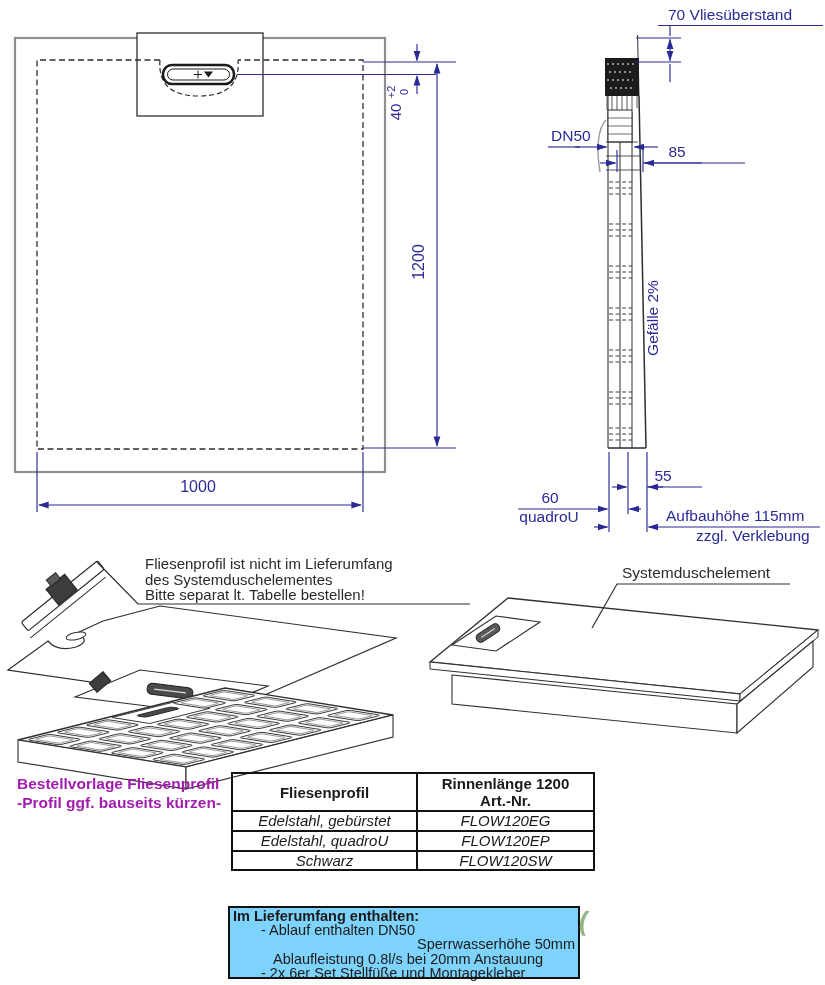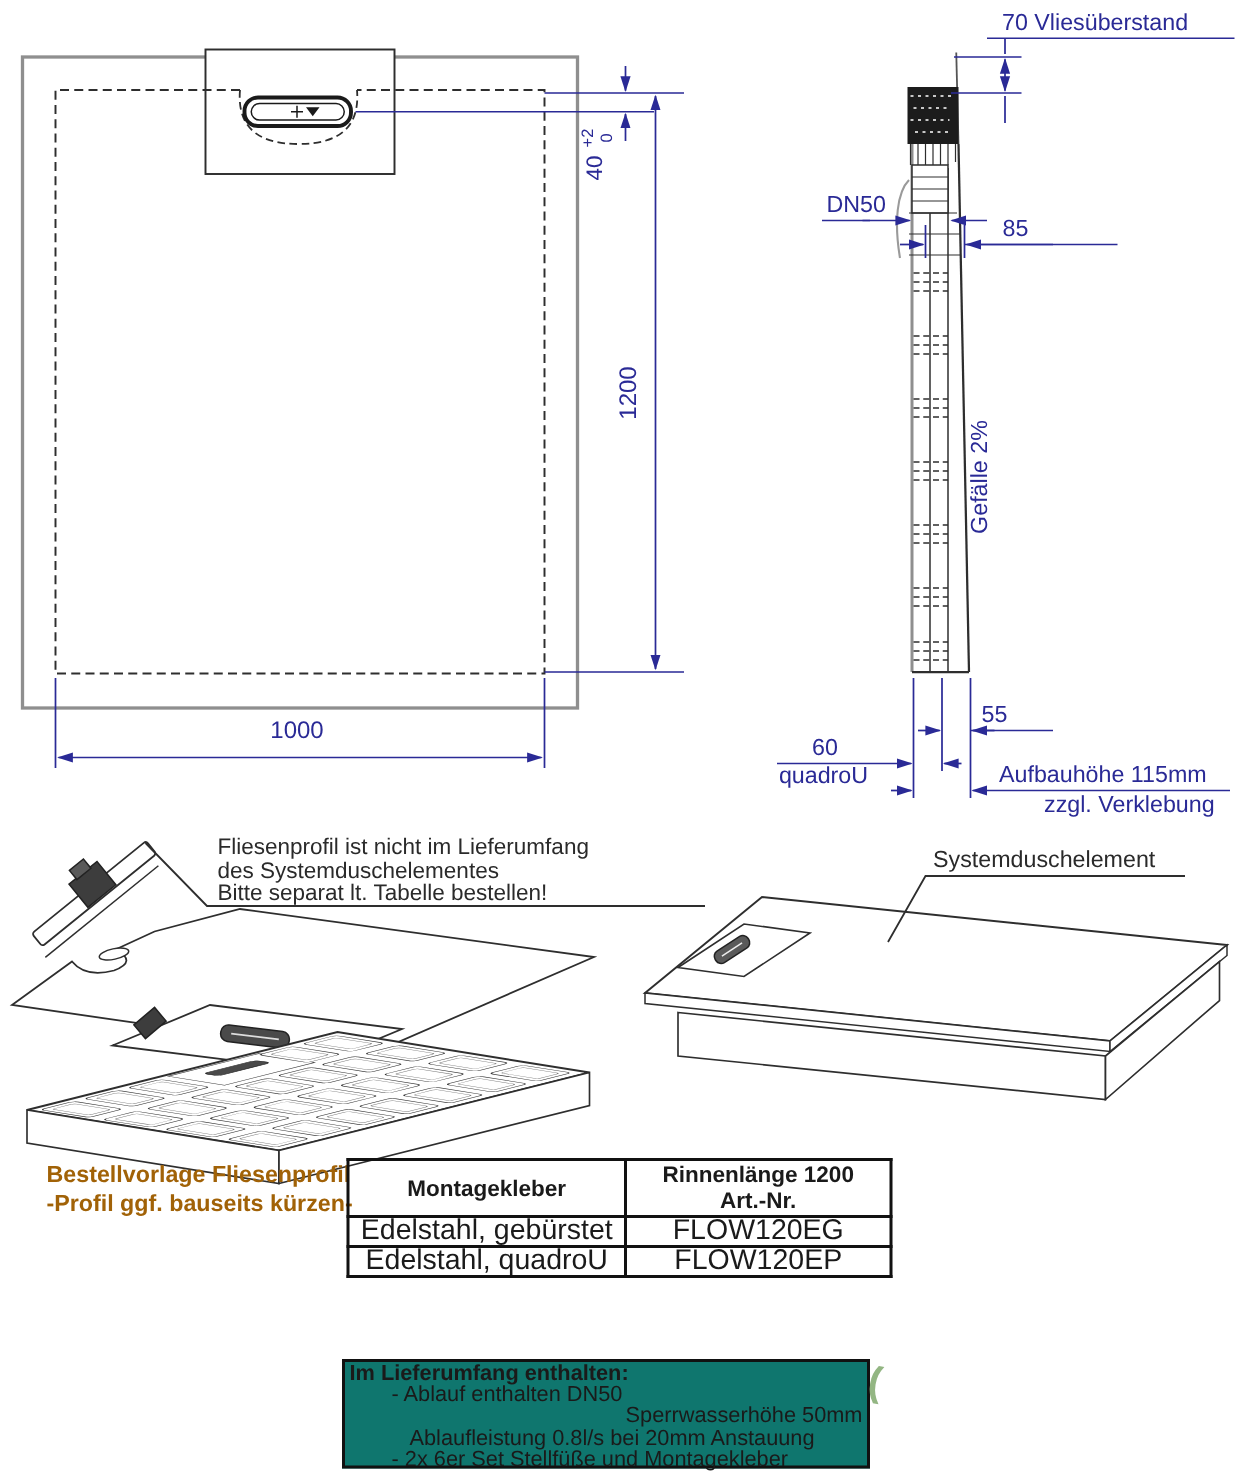--- a/index.html
+++ b/index.html
@@ -6,31 +6,31 @@
   .page{position:relative;width:825px;height:985px;background:#ffffff;overflow:hidden;
         font-family:"Liberation Sans", sans-serif;}
   .page svg{position:absolute;left:0;top:0;}
   svg text{font-family:"Liberation Sans", sans-serif;}
   .dimtxt{fill:#2a2a96;}
   .drawtxt{fill:#2a2a2a;}
   .dimln{stroke:#2a2a96;stroke-width:1.15;fill:none;}
   .drawln{stroke:#2e2e2e;fill:none;}
   .whitefill{fill:#ffffff;}
 
-  .caption{position:absolute;left:31px;top:775px;font-weight:bold;font-size:15.5px;
-           line-height:18.5px;color:#a16207;}
+  .caption{position:absolute;left:17px;top:775px;font-weight:bold;font-size:15.5px;
+           line-height:18.5px;color:#a21caf;}
   table.order{position:absolute;left:231px;top:772px;width:358px;border-collapse:collapse;
               table-layout:fixed;}
   table.order td{border:2px solid #111;text-align:center;padding:0;color:#1a1a1a;}
   table.order td.hdr{font-weight:bold;font-size:15px;line-height:17px;height:36px;}
-  table.order td.cell{font-size:19px;line-height:17.5px;height:17.8px;}
+  table.order td.cell{font-size:15px;line-height:17.5px;height:17.8px;font-style:italic;}
   .col1{width:183px;} .col2{width:175px;}
 
   .scopebox{position:absolute;left:228px;top:906px;width:342px;height:67px;
-            border:2px solid #111;background:#0f766e;color:#1a1a1a;
+            border:2px solid #111;background:#7dd3fc;color:#1a1a1a;
             font-size:14.5px;line-height:14.2px;padding:1px 3px;}
   .scopebox .t{font-weight:bold;}
   .ind1{padding-left:28px;} .ind2{padding-left:36px;text-align:right;} .ind3{padding-left:40px;}
   .greenmark{position:absolute;left:579px;top:906px;font-size:27px;color:#93b683;
              transform:rotate(9deg);font-weight:bold;}
 </style>
 </head>
 <body>
 
 <div class="page">
@@ -242,33 +242,37 @@
 </svg>
 
   <div class="caption">
     <div>Bestellvorlage Fliesenprofil</div>
     <div>-Profil ggf. bauseits kürzen-</div>
   </div>
 
   <table class="order">
     <tbody>
         <tr>
-      <td class="hdr col1">Montagekleber</td>
+      <td class="hdr col1">Fliesenprofil</td>
       <td class="hdr col2">
         <div>Rinnenlänge 1200</div>
         <div>Art.-Nr.</div>
       </td>
     </tr>
     <tr>
       <td class="cell">Edelstahl, gebürstet</td>
       <td class="cell">FLOW120EG</td>
     </tr>
     <tr>
       <td class="cell">Edelstahl, quadroU</td>
       <td class="cell">FLOW120EP</td>
+    </tr>
+    <tr>
+      <td class="cell">Schwarz</td>
+      <td class="cell">FLOW120SW</td>
     </tr>
   </tbody>
     </table>
 
   <div class="scopebox">
     <div class="t">Im Lieferumfang enthalten:</div>
     <div class="ind1">- Ablauf enthalten DN50</div>
     <div class="ind2">Sperrwasserhöhe 50mm</div>
     <div class="ind3">Ablaufleistung 0.8l/s bei 20mm Anstauung</div>
     <div class="ind1">- 2x 6er Set Stellfüße und Montagekleber</div>

